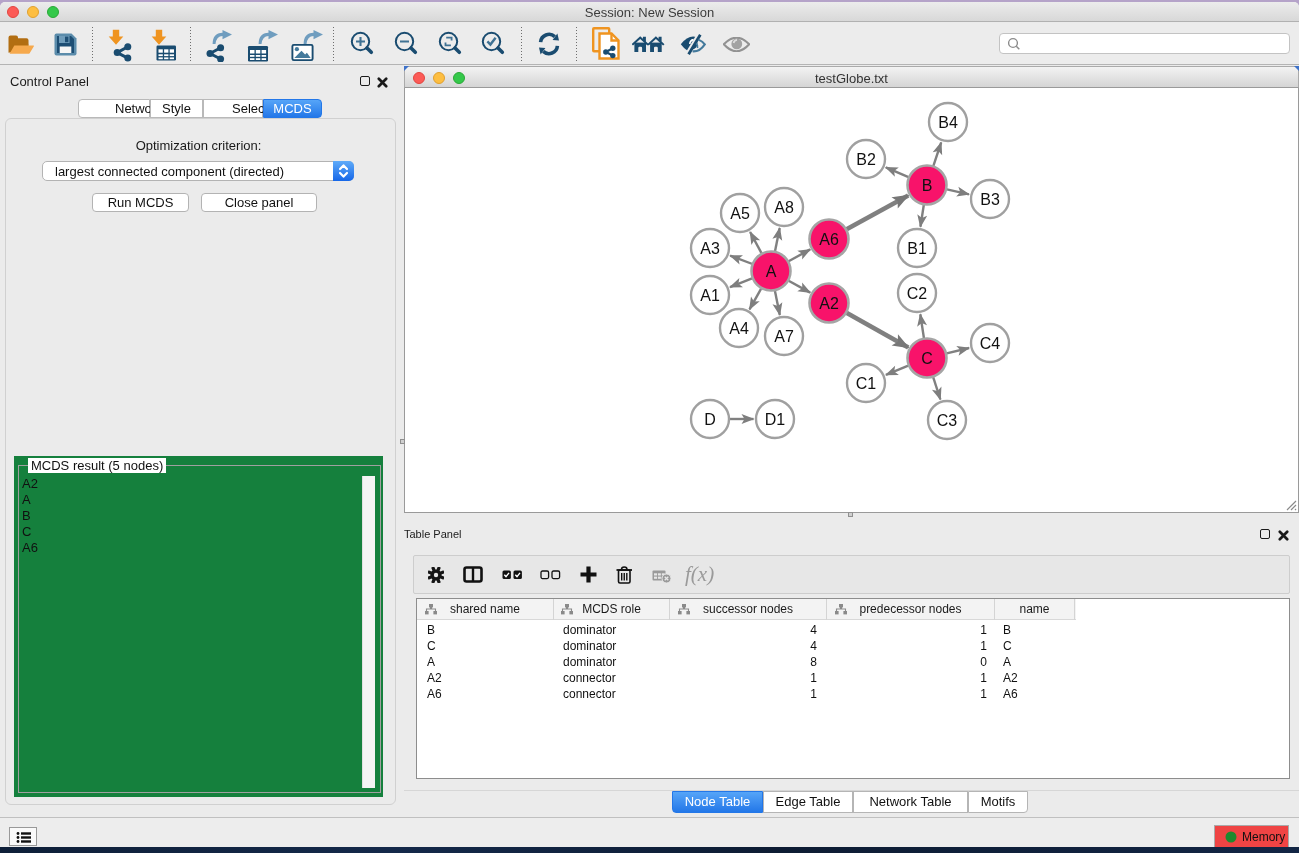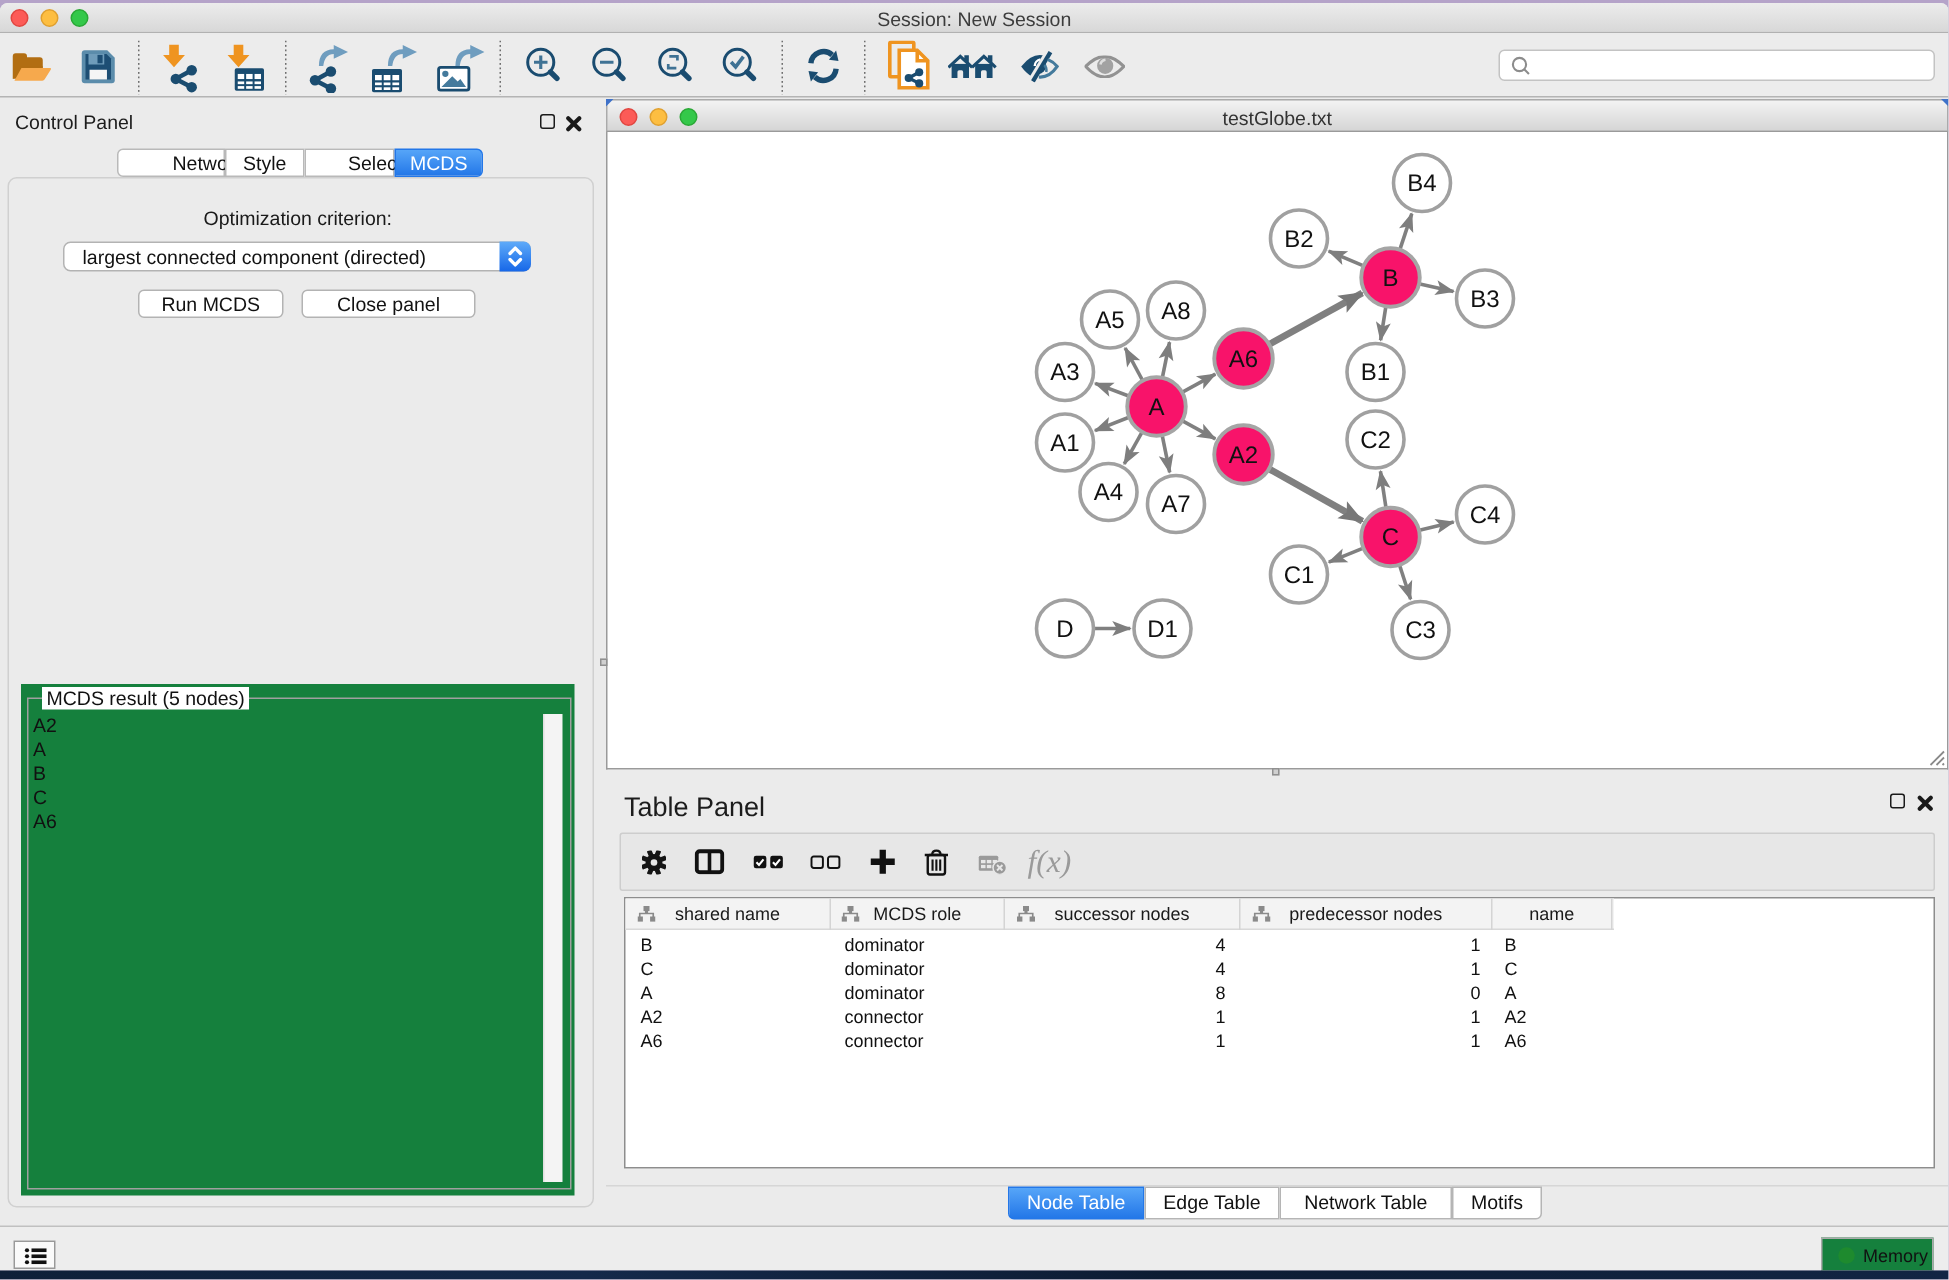--- a/index.html
+++ b/index.html
@@ -32,32 +32,32 @@
 #groupbox-label { position:absolute; left:9px; top:-8px; background:#fff; padding:0 3px; font-size:13px; color:#111; }
 .li { position:absolute; left:3px; font-size:13px; color:#111; }
 #scrolltrack { position:absolute; right:5px; top:10px; width:13px; height:312px; background:#f4f4f4; border-left:1px solid #e0e0e0; }
 
 #netwin { position:absolute; left:404px; top:64px; width:895px; height:447px; }
 #net-titlebar { position:absolute; left:0; top:0; width:100%; height:22px; background:linear-gradient(#f3f3f3,#d5d5d5); border:1px solid #aaa; border-bottom:1px solid #9a9a9a; }
 #net-title { position:absolute; top:4px; width:100%; text-align:center; font-size:13px; color:#333; }
 #net-body { position:absolute; left:0; top:22px; width:100%; height:425px; background:#fff; border:1px solid #9a9a9a; border-top:none; }
 
 #tpanel { position:absolute; left:404px; top:521px; width:895px; height:294px; background:#ebebeb; }
-#tp-title { position:absolute; left:12px; top:5px; font-size:18px; color:#1c1c1c; }
+#tp-title { position:absolute; left:0; top:5px; font-size:11px; color:#1c1c1c; }
 #tp-toolbar { position:absolute; left:9px; top:32px; width:877px; height:39px; background:#e7e7e7; border:1px solid #cdcdcd; border-radius:2px; }
 #tbl { position:absolute; left:12px; top:75px; width:874px; height:181px; background:#fff; border:1px solid #8d8d8d;padding-left:32px; }
 #tbl-header { position:absolute; left:0; top:0; height:21px; background:#f3f3f3; border-bottom:1px solid #d8d8d8; }
 .th { position:absolute; top:0; height:21px; border-right:1px solid #d4d4d4; font-size:12px; color:#1a1a1a; text-align:center; line-height:21px; }
 .td { position:absolute; font-size:12px; color:#111; }
 .btab { position:absolute; top:0; height:22px; background:#fff; border:1px solid #b5b5b5; font-size:13px; color:#111; text-align:center; line-height:20px; }
 .btab.sel { background:linear-gradient(#56a5f8,#2377e8); color:#fff; border-color:#2377e8; }
 
 #statusbar { position:absolute; left:0; top:815px; width:1299px; height:30px; background:#ededed; border-top:1px solid #c0c0c0; }
 #list-btn { position:absolute; left:9px; top:9px; width:28px; height:19px; background:#fafafa; border:1px solid #999; }
-#mem-btn { position:absolute; left:1214px; top:7px; width:75px; height:23px; background:#15803d; border:1px solid #aaa; font-size:12px; color:#111;text-align:right; }
+#mem-btn { position:absolute; left:1214px; top:7px; width:75px; height:23px; background:#ef4444; border:1px solid #aaa; font-size:12px; color:#111;text-align:right; }
 #deskbottom { position:absolute; left:0; top:847px; width:1299px; height:6px; background:linear-gradient(90deg,#0e1f38,#14294a 30%,#0d1c33 60%,#122544); }
 </style>
 </head>
 <body>
 <div id="win">
   <div id="titlebar">
     <div class="tl" style="left:7px;  background:#fc5b57; border:1px solid #e14640;"></div>
     <div class="tl" style="left:27px; background:#fdbe41; border:1px solid #e0a02f;"></div>
     <div class="tl" style="left:47px; background:#34c84a; border:1px solid #2aa836;"></div>
     <div id="title-text">Session: New Session</div>

